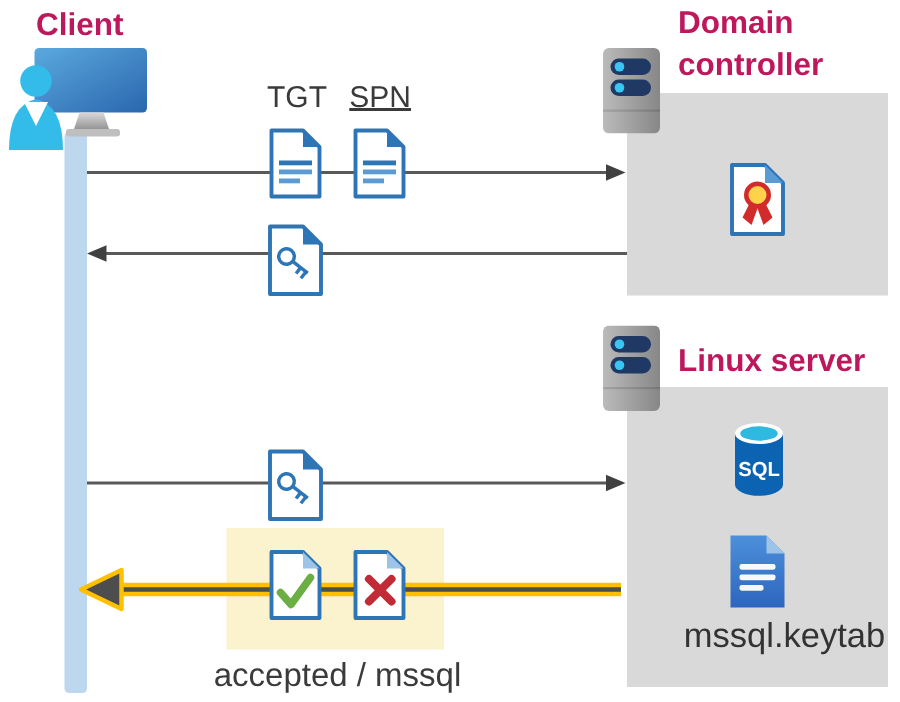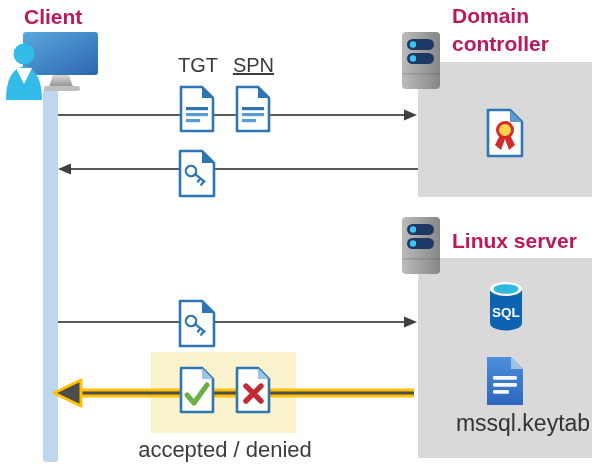--- a/index.html
+++ b/index.html
@@ -170,15 +170,15 @@
     </linearGradient>
       </defs>
     <path d="M3 2 H27 L39 14 V50 H3 Z" fill="url(#ktab)"></path>
     <path d="M27 2 L39 14 L27 14 Z" fill="#9DC3E8"></path>
     <rect x="9" y="21" width="24" height="3.8" rx="1.4" fill="#fff" opacity="0.95"></rect>
     <rect x="9" y="28" width="24" height="3.8" rx="1.4" fill="#fff" opacity="0.95"></rect>
     <rect x="9" y="35" width="16" height="3.8" rx="1.4" fill="#fff" opacity="0.95"></rect>
   </svg>
 
   <div class="abs keytab-label" style="left:418px;top:410px;width:210px;">mssql.keytab</div>
-  <div class="abs result-label" style="left:130px;top:437px;width:190px;">accepted / denied</div>
+  <div class="abs result-label" style="left:130px;top:437px;width:190px;">accepted / mssql</div>
 
 </div>
 
 </body></html>

